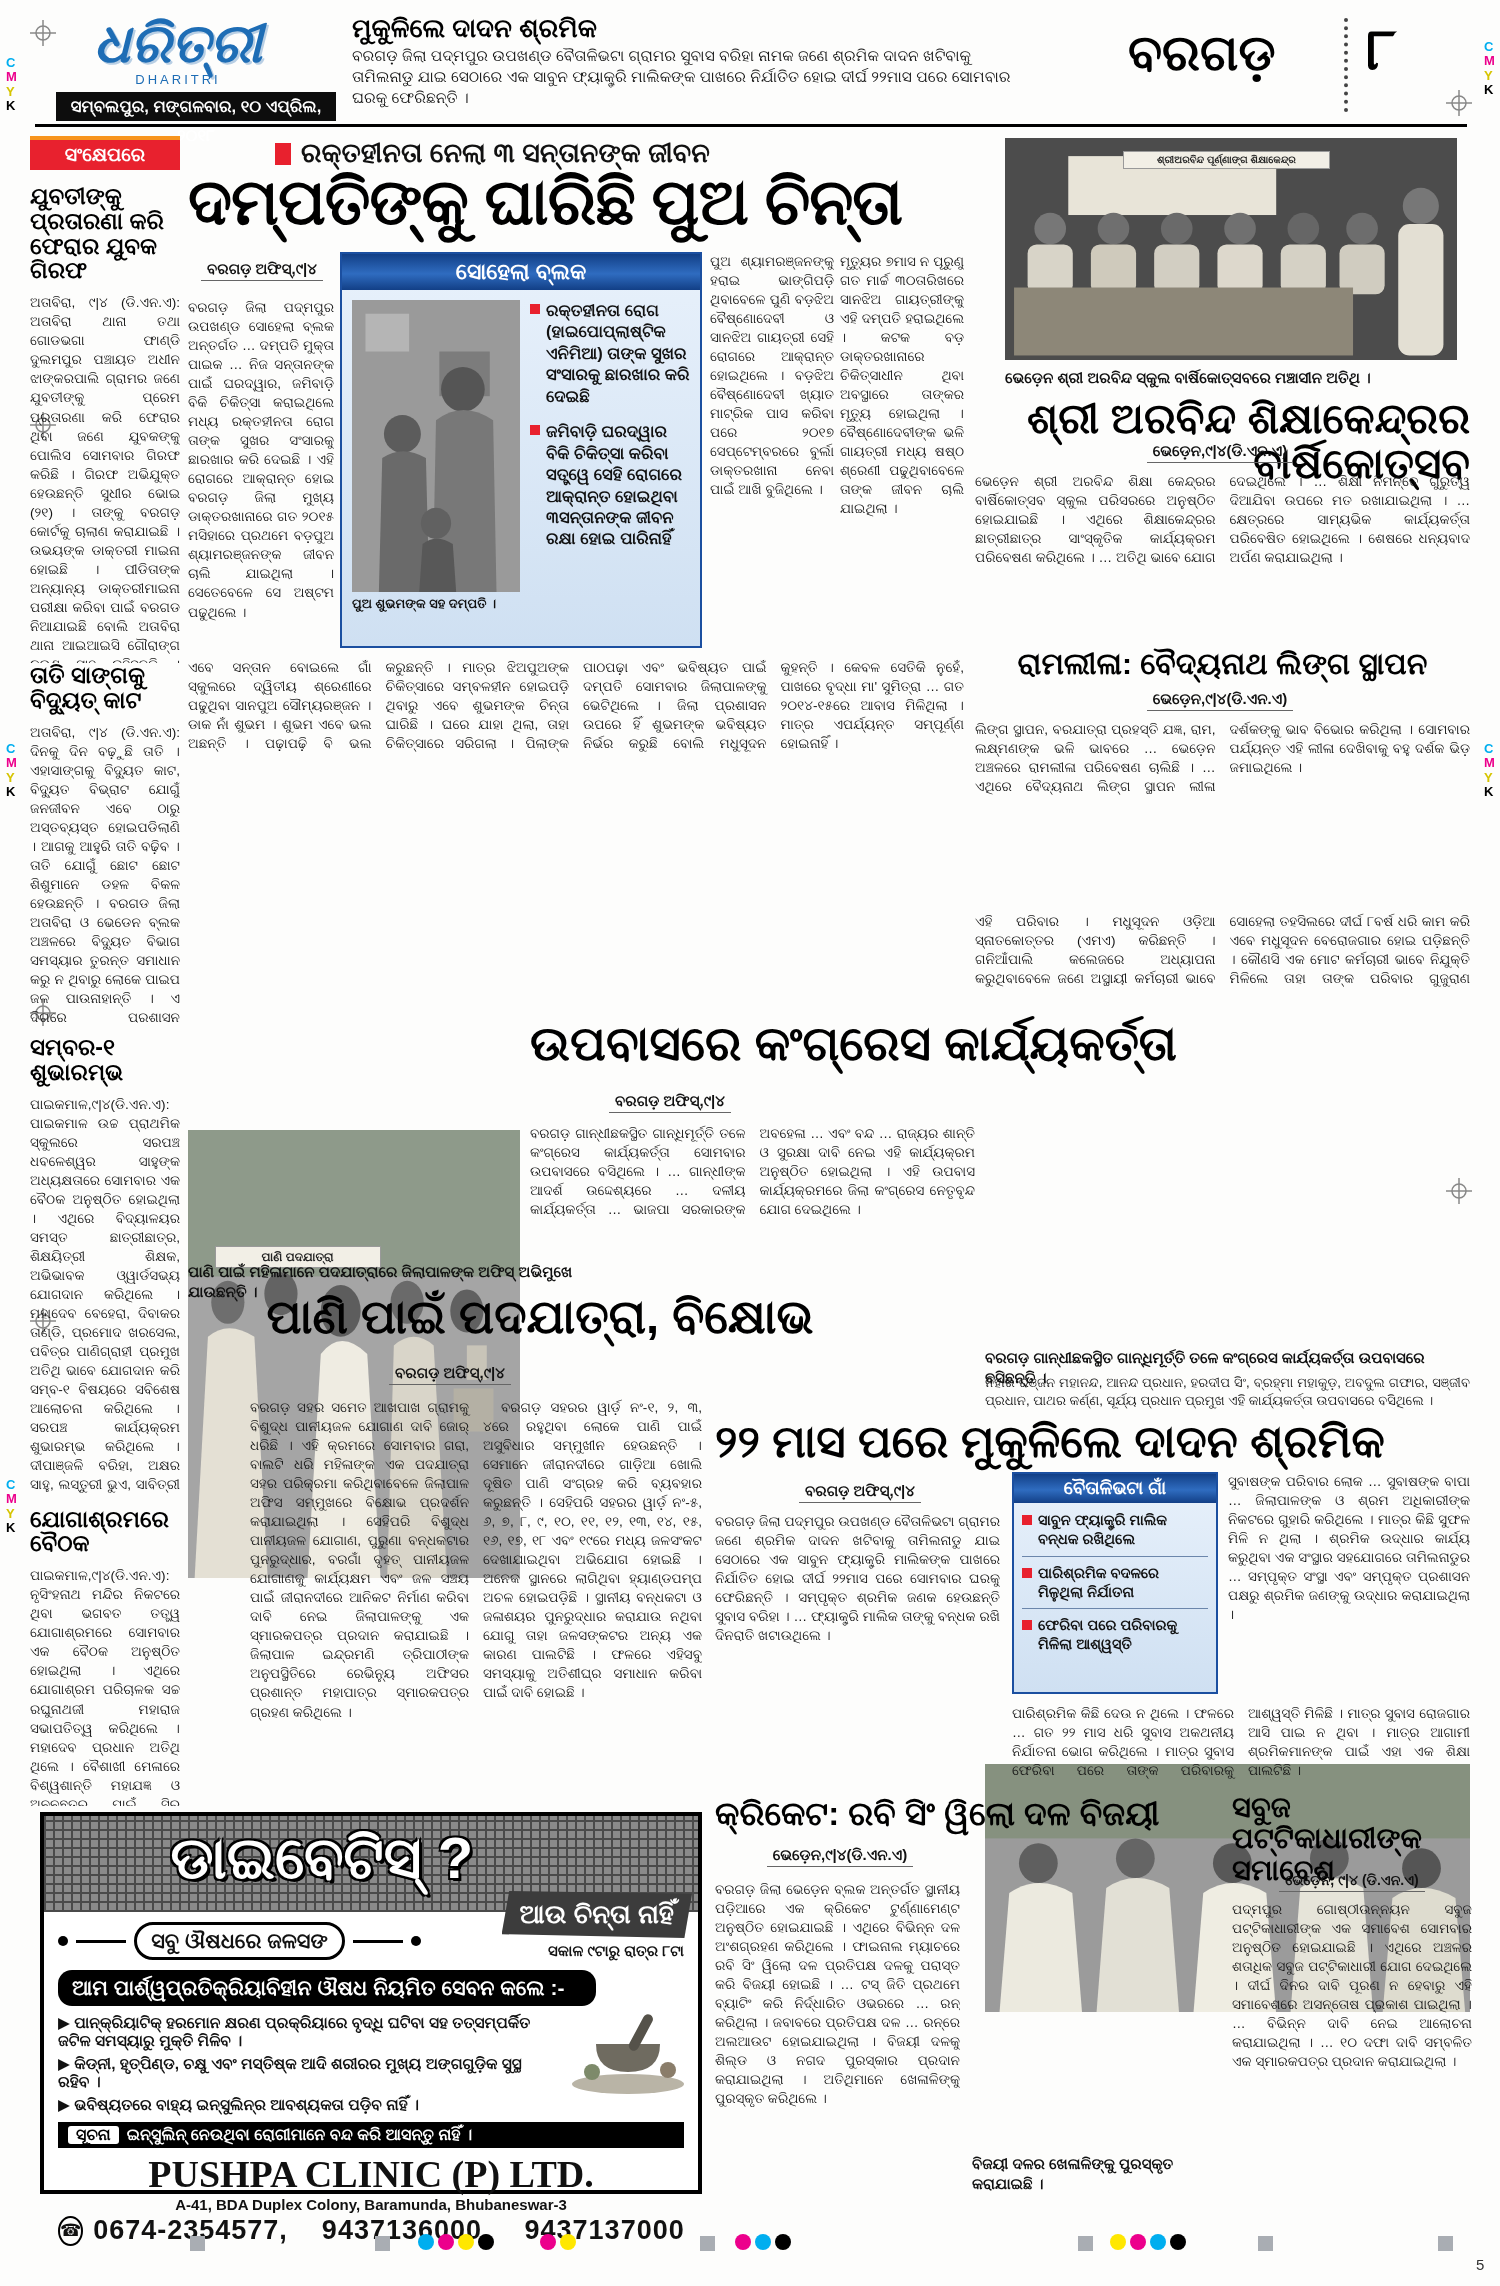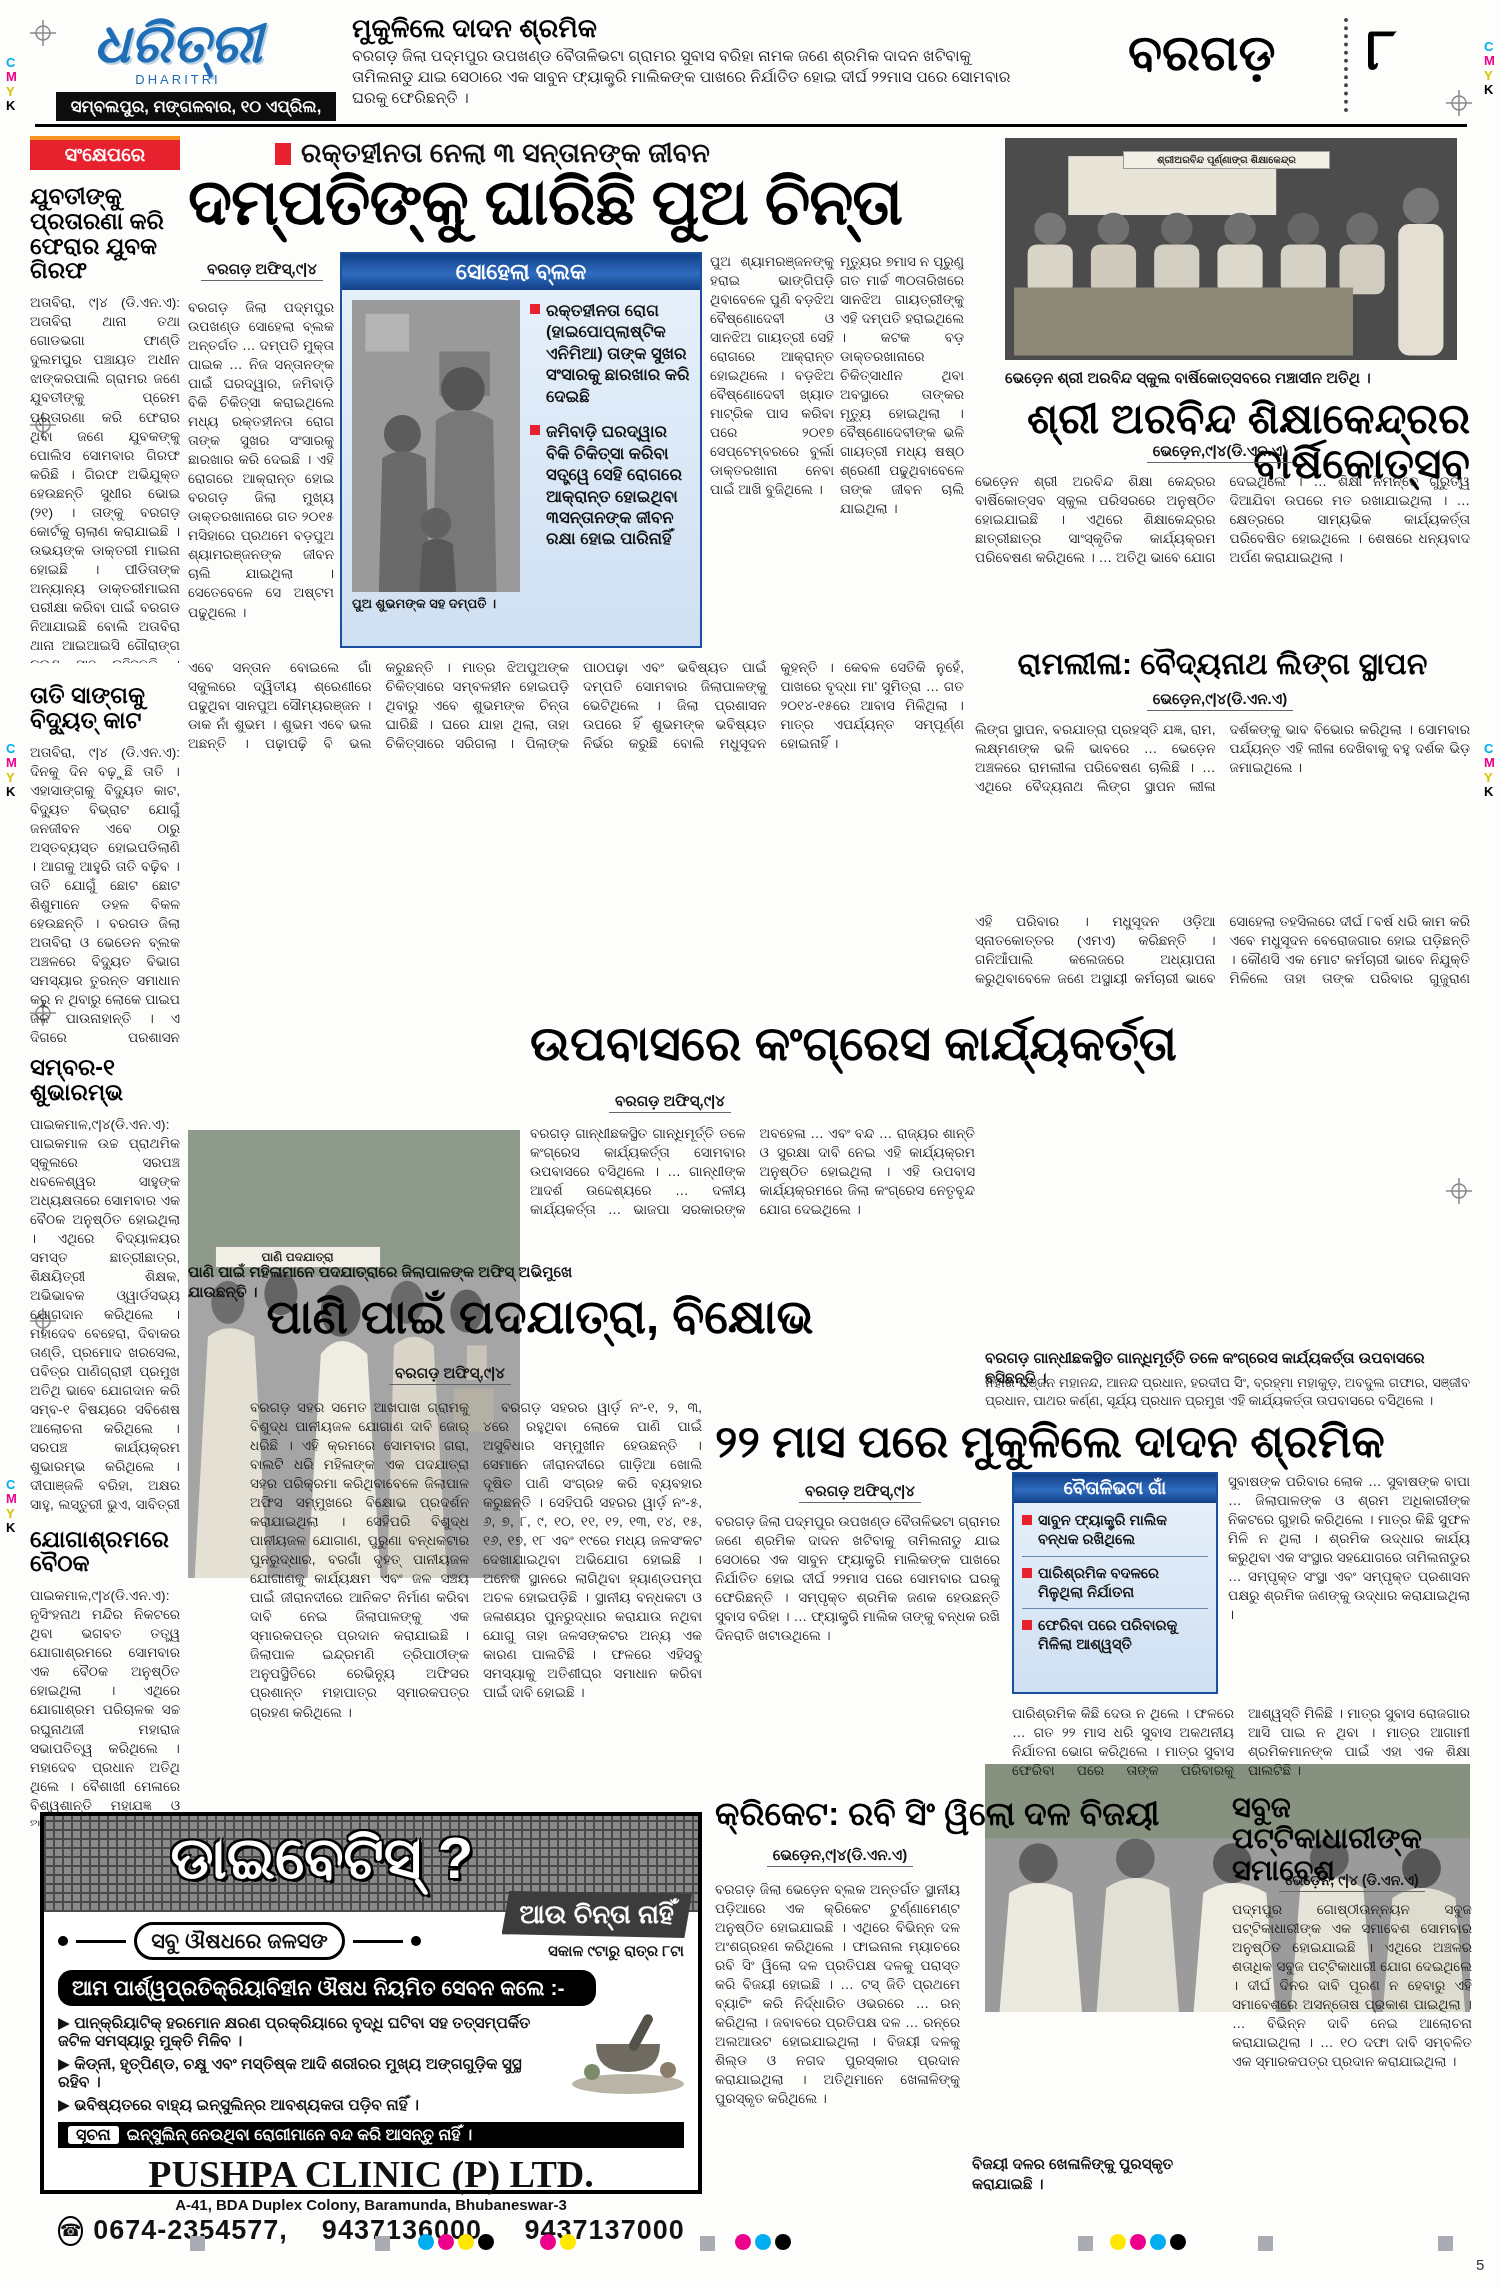--- a/index.html
+++ b/index.html
@@ -114,21 +114,21 @@
   <div class="abs" style="left:1344px;top:18px;height:94px;border-left:4px dotted #444"></div>
   <div class="abs headline" style="left:1366px;top:18px;font-size:58px">୮</div>
   <div class="abs rule" style="left:35px;top:124px;width:1432px;height:3px"></div>
 
   <div class="abs" style="left:30px;top:136px;width:150px">
     <div style="border-top:4px solid var(--orange)">
       <div style="background:var(--red);color:#fff;font-weight:700;font-size:19px;text-align:center;padding:4px 0">ସଂକ୍ଷେପରେ</div>
     </div>
     <div class="headline" style="font-size:23px;margin-top:14px">ଯୁବତୀଙ୍କୁ ପ୍ରତାରଣା କରି ଫେରାର ଯୁବକ ଗିରଫ</div>
     <div class="jtxt" style="margin-top:10px;height:370px">ଅତାବିରା, ୯|୪ (ଡି.ଏନ.ଏ): ଅତାବିରା ଥାନା ତଥା ଗୋଡଭଗା ଫାଣ୍ଡି ଦୁଲମପୁର ପଞ୍ଚାୟତ ଅଧୀନ ଝାଙ୍କରପାଲି ଗ୍ରାମର ଜଣେ ଯୁବତୀଙ୍କୁ ପ୍ରେମ ପ୍ରତାରଣା କରି ଫେରାର ଥିବା ଜଣେ ଯୁବକଙ୍କୁ ପୋଲିସ ସୋମବାର ଗିରଫ କରିଛି । ଗିରଫ ଅଭିଯୁକ୍ତ ହେଉଛନ୍ତି ସୁଧୀର ଭୋଇ (୨୧) । ତାଙ୍କୁ ବରଗଡ଼ କୋର୍ଟକୁ ଚାଲାଣ କରାଯାଇଛି । ଉଭୟଙ୍କ ଡାକ୍ତରୀ ମାଇନା ହୋଇଛି । ପୀଡିତାଙ୍କ ଅନ୍ୟାନ୍ୟ ଡାକ୍ତରୀମାଇନା ପରୀକ୍ଷା କରିବା ପାଇଁ ବରଗଡ ନିଆଯାଇଛି ବୋଲି ଅତାବିରା ଥାନା ଆଇଆଇସି ଗୌରାଙ୍ଗ ଚରଣ ସାହୁ କହିଛନ୍ତି । ସୂଚନାଯୋଗ୍ୟ, ଅଭିଯୁକ୍ତ ସୁଧୀର ଜଣେ ଯୁବତୀଙ୍କୁ ଗର୍ଭବତୀ କରିବା ପରେ ତାଙ୍କ ଗର୍ଭ ନଷ୍ଟ କରି ଫେରାର ହୋଇଯାଇଥିଲେ । ଏ ନେଇ ଯୁବତୀ ଜଣକ ଥାନାରେ ଅଭିଯୋଗ କରିବା ପରେ ପୋଲିସ ତନାଘନା କରିଥିଲା ।</div>
-    <div class="headline" style="font-size:23px;margin-top:20px">ତାତି ସାଙ୍ଗକୁ ବିଦ୍ୟୁତ୍ କାଟ</div>
+    <div class="headline" style="font-size:23px;margin-top:0">ତାତି ସାଙ୍ଗକୁ ବିଦ୍ୟୁତ୍ କାଟ</div>
     <div class="jtxt" style="margin-top:10px;height:300px">ଅତାବିରା, ୯|୪ (ଡି.ଏନ.ଏ): ଦିନକୁ ଦିନ ବଢ଼ୁଛି ତାତି । ଏହାସାଙ୍ଗକୁ ବିଦ୍ୟୁତ କାଟ, ବିଦ୍ୟୁତ ବିଭ୍ରାଟ ଯୋଗୁଁ ଜନଜୀବନ ଏବେ ଠାରୁ ଅସ୍ତବ୍ୟସ୍ତ ହୋଇପଡିଲାଣି । ଆଗକୁ ଆହୁରି ତାତି ବଢ଼ିବ । ତାତି ଯୋଗୁଁ ଛୋଟ ଛୋଟ ଶିଶୁମାନେ ଡହଳ ବିକଳ ହେଉଛନ୍ତି । ବରଗଡ ଜିଲା ଅତାବିରା ଓ ଭେଡେନ ବ୍ଲକ ଅଞ୍ଚଳରେ ବିଦ୍ୟୁତ ବିଭାଗ ସମସ୍ୟାର ତୁରନ୍ତ ସମାଧାନ କରୁ ନ ଥିବାରୁ ଲୋକେ ପାଇପ ଜଳ ପାଉନାହାନ୍ତି । ଏ ଦିଗରେ ପ୍ରଶାସନ ଦୃଷ୍ଟିଦେଇ ତୁରନ୍ତ ବିହିତ ପଦକ୍ଷେପ ନେବାକୁ ବୁଦ୍ଧଦେବ ଗେଜୋ, ମିଲନ ସେଟ, ମାନସ ପଣ୍ଡା ଦାବି କରିଛନ୍ତି ।</div>
     <div class="headline" style="font-size:23px;margin-top:12px">ସମ୍ବର-୧ ଶୁଭାରମ୍ଭ</div>
     <div class="jtxt" style="margin-top:10px;height:400px">ପାଇକମାଳ,୯|୪(ଡି.ଏନ.ଏ): ପାଇକମାଳ ଉଚ୍ଚ ପ୍ରାଥମିକ ସ୍କୁଲରେ ସରପଞ୍ଚ ଧବଳେଶ୍ୱର ସାହୁଙ୍କ ଅଧ୍ୟକ୍ଷତାରେ ସୋମବାର ଏକ ବୈଠକ ଅନୁଷ୍ଠିତ ହୋଇଥିଲା । ଏଥିରେ ବିଦ୍ୟାଳୟର ସମସ୍ତ ଛାତ୍ରୀଛାତ୍ର, ଶିକ୍ଷୟିତ୍ରୀ ଶିକ୍ଷକ, ଅଭିଭାବକ ଓ୍ୱାର୍ଡସଭ୍ୟ ଯୋଗଦାନ କରିଥିଲେ । ମହାଦେବ ବେହେରା, ଦିବାକର ତାଣ୍ଡି, ପ୍ରମୋଦ ଖରସେଲ, ପବିତ୍ର ପାଣିଗ୍ରାହୀ ପ୍ରମୁଖ ଅତିଥି ଭାବେ ଯୋଗଦାନ କରି ସମ୍ବ-୧ ବିଷୟରେ ସବିଶେଷ ଆଲୋଚନା କରିଥିଲେ । ସରପଞ୍ଚ କାର୍ଯ୍ୟକ୍ରମ ଶୁଭାରମ୍ଭ କରିଥିଲେ । ଦୀପାଞ୍ଜଳି ବରିହା, ଅକ୍ଷର ସାହୁ, ଲସ୍ତୁରୀ ଭୁଏ, ସାବିତ୍ରୀ ଧରୁଆ, ଜୀବର୍ଦ୍ଧନ କାରେ ଆଲୋଚନାରେ ଅଂଶଗ୍ରହଣ କରିଥିଲେ । ସୁଶାନ୍ତ କୁମାର ସାହୁ ଧନ୍ୟବାଦ ଅର୍ପଣ କରିଥିଲେ ।</div>
     <div class="headline" style="font-size:23px;margin-top:12px">ଯୋଗାଶ୍ରମରେ ବୈଠକ</div>
     <div class="jtxt" style="margin-top:10px;height:240px">ପାଇକମାଳ,୯|୪(ଡି.ଏନ.ଏ): ନୃସିଂହନାଥ ମନ୍ଦିର ନିକଟରେ ଥିବା ଭଗବତ ତତ୍ତ୍ୱ ଯୋଗାଶ୍ରମରେ ସୋମବାର ଏକ ବୈଠକ ଅନୁଷ୍ଠିତ ହୋଇଥିଲା । ଏଥିରେ ଯୋଗାଶ୍ରମ ପରିଚାଳକ ସଚ୍ଚ ରଘୁନାଥଜୀ ମହାରାଜ ସଭାପତିତ୍ୱ କରିଥିଲେ । ମହାଦେବ ପ୍ରଧାନ ଅତିଥି ଥିଲେ । ବୈଶାଖୀ ମେଳାରେ ବିଶ୍ୱଶାନ୍ତି ମହାଯଜ୍ଞ ଓ ଅନ୍ନଛତ୍ର ପାଇଁ ସ୍ଥିର ହୋଇଥିଲା । ଗୋବର୍ଦ୍ଧନ ପ୍ରଧାନ, ଗିରିରାଜ ପ୍ରଧାନ, ଲକ୍ଷ୍ମଣ ସାହୁ, ଧର୍ମଚାନ୍ଦ ପ୍ରଧାନ ପ୍ରମୁଖ ଉପସ୍ଥିତ ଥିଲେ ।</div>
   </div>
 
   <div class="abs" style="left:275px;top:138px;font-size:27px;font-weight:700">
     <span class="redsq"></span><span>ରକ୍ତହୀନତା ନେଲା ୩ ସନ୍ତାନଙ୍କ ଜୀବନ</span>
   </div>

